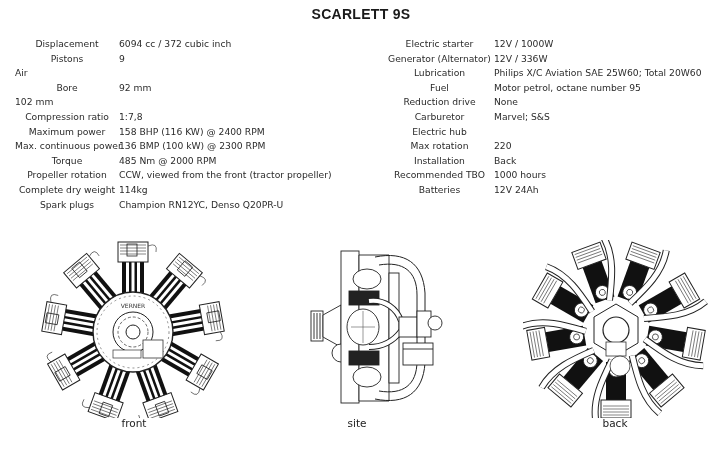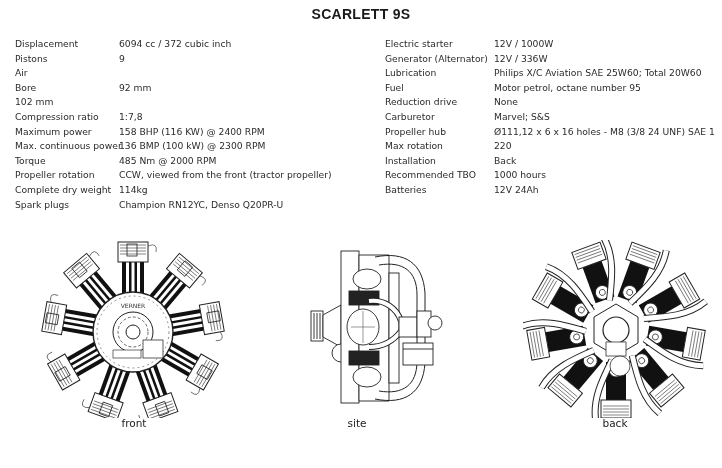--- a/index.html
+++ b/index.html
@@ -4,21 +4,21 @@
 <style>
   html, body { margin:0; padding:0; background:#ffffff; }
   body { width:722px; height:468px; position:relative; overflow:hidden;
          font-family:"DejaVu Sans", sans-serif; color:#222; }
   .title { position:absolute; top:6px; left:0; width:722px; text-align:center;
            font-family:"Liberation Sans", sans-serif; font-weight:bold; font-size:14px;
            letter-spacing:0.3px; color:#1a1a1a; }
   .specs { position:absolute; top:37px; font-size:9.2px; line-height:14.6px; color:#2b2b2b; }
   .specs.left { left:15px; }
   .specs.right { left:385px; }
-  .row { display:flex; white-space:nowrap; height:14.6px; }
+  .row { display:flex; white-space:nowrap; height:14.6px;text-align:center; }
   .left .k { width:104px; }
   .right .k { width:109px; }
   .v { }
   .view { position:absolute; }
   .cap { position:absolute; top:417px; font-size:10.5px; color:#222; text-align:center; width:80px; }
   svg { display:block; }
 </style>
 </head>
 <body>
 
@@ -92,22 +92,21 @@
     </div>
   <div class="row">
       <span class="k">Reduction drive</span>
       <span class="v">None</span>
     </div>
   <div class="row">
       <span class="k">Carburetor</span>
       <span class="v">Marvel; S&amp;S</span>
     </div>
   <div class="row">
-      <span class="k">Propeller hub</span>
-      <span class="v">Ø111,12 x 6 x 16 holes - M8 (3/8 24 UNF) SAE 1</span>
+      <span class="k">Electric hub</span>
     </div>
   <div class="row">
       <span class="k">Max rotation</span>
       <span class="v">220</span>
     </div>
   <div class="row">
       <span class="k">Installation</span>
       <span class="v">Back</span>
     </div>
   <div class="row">

